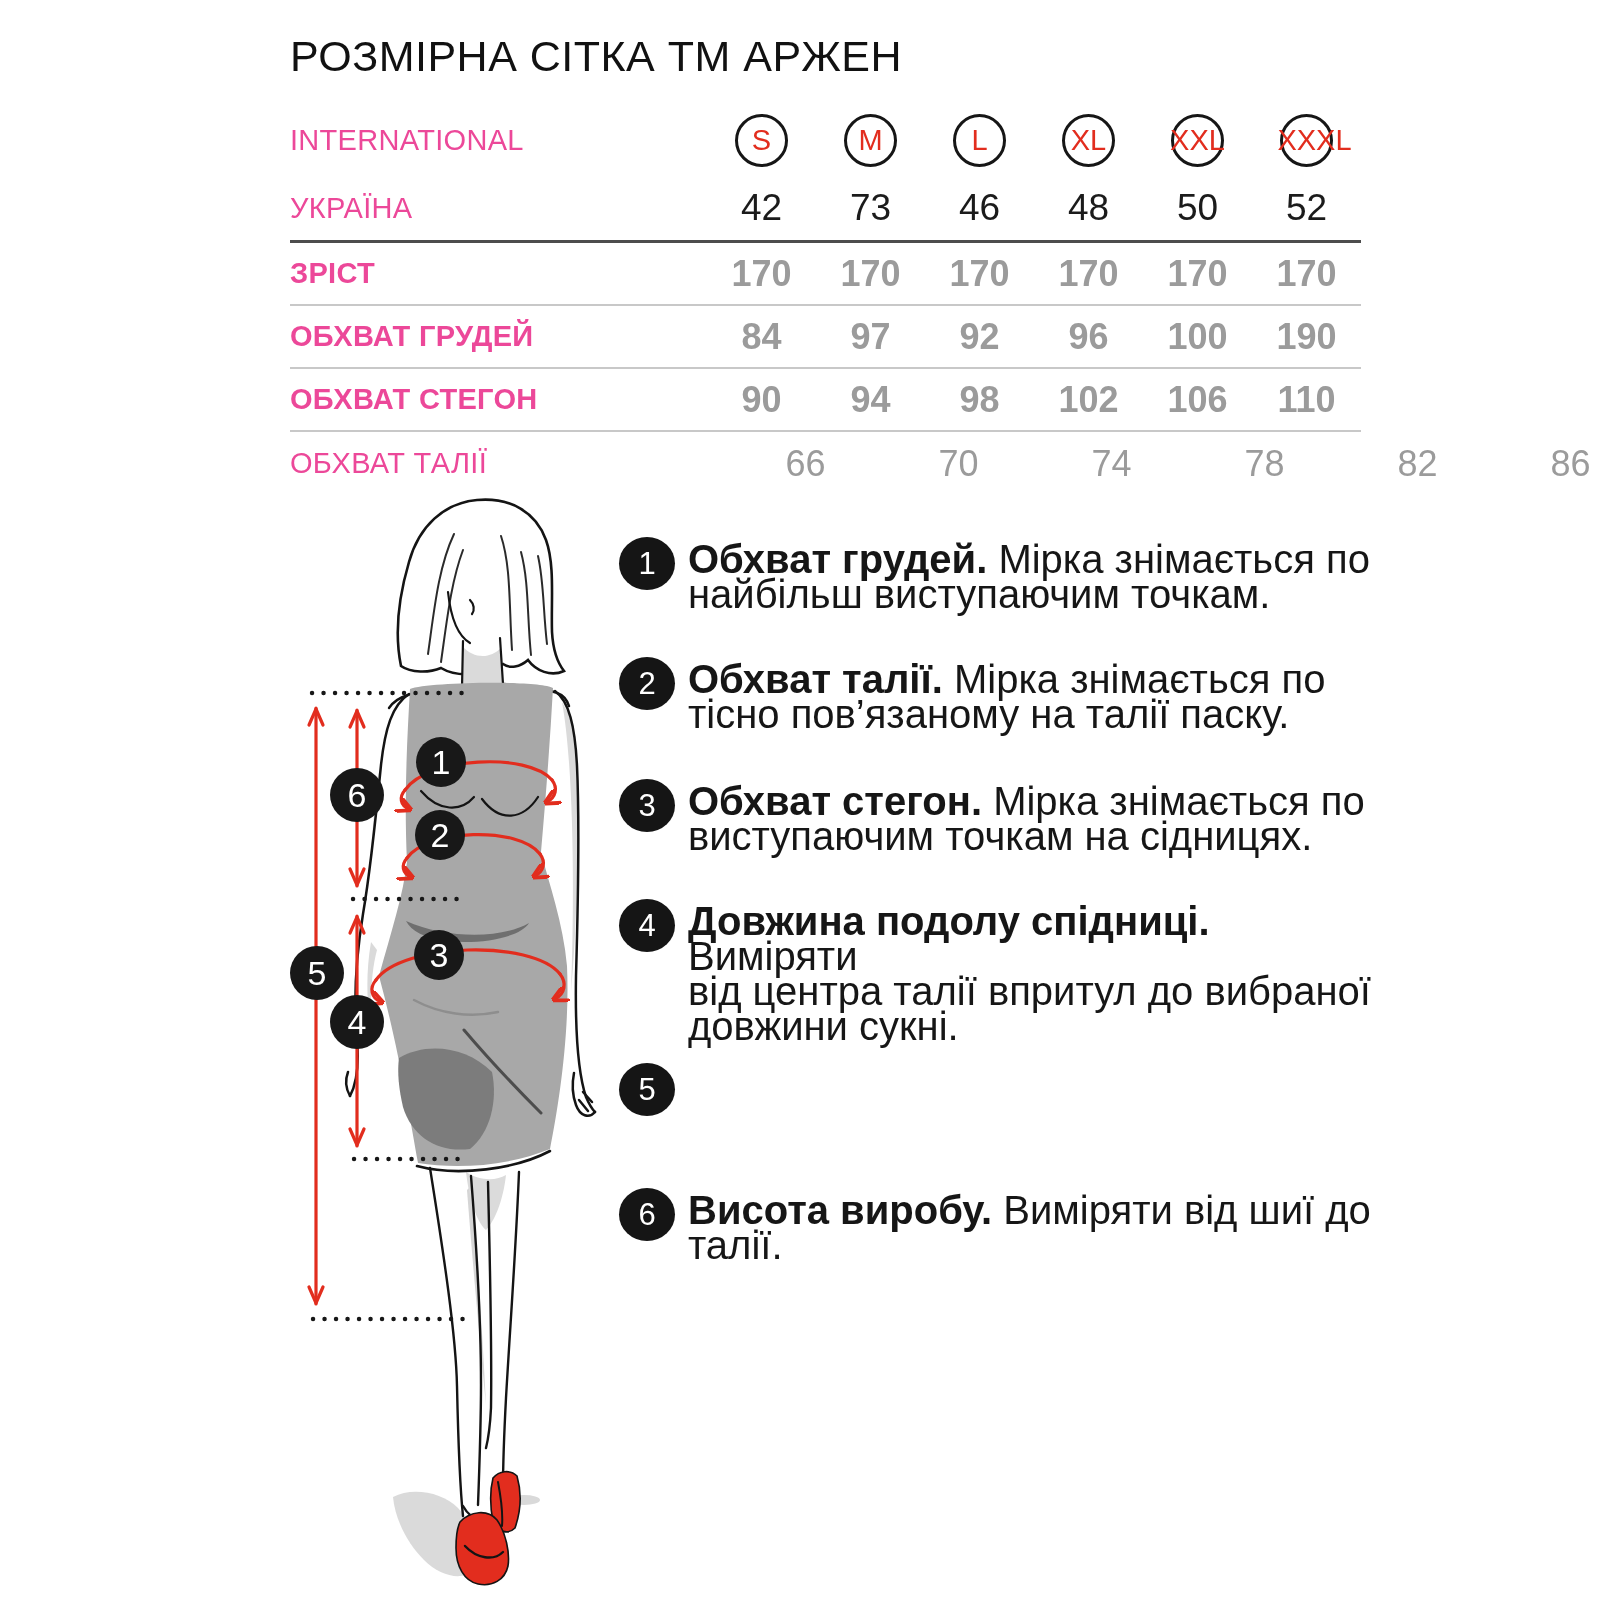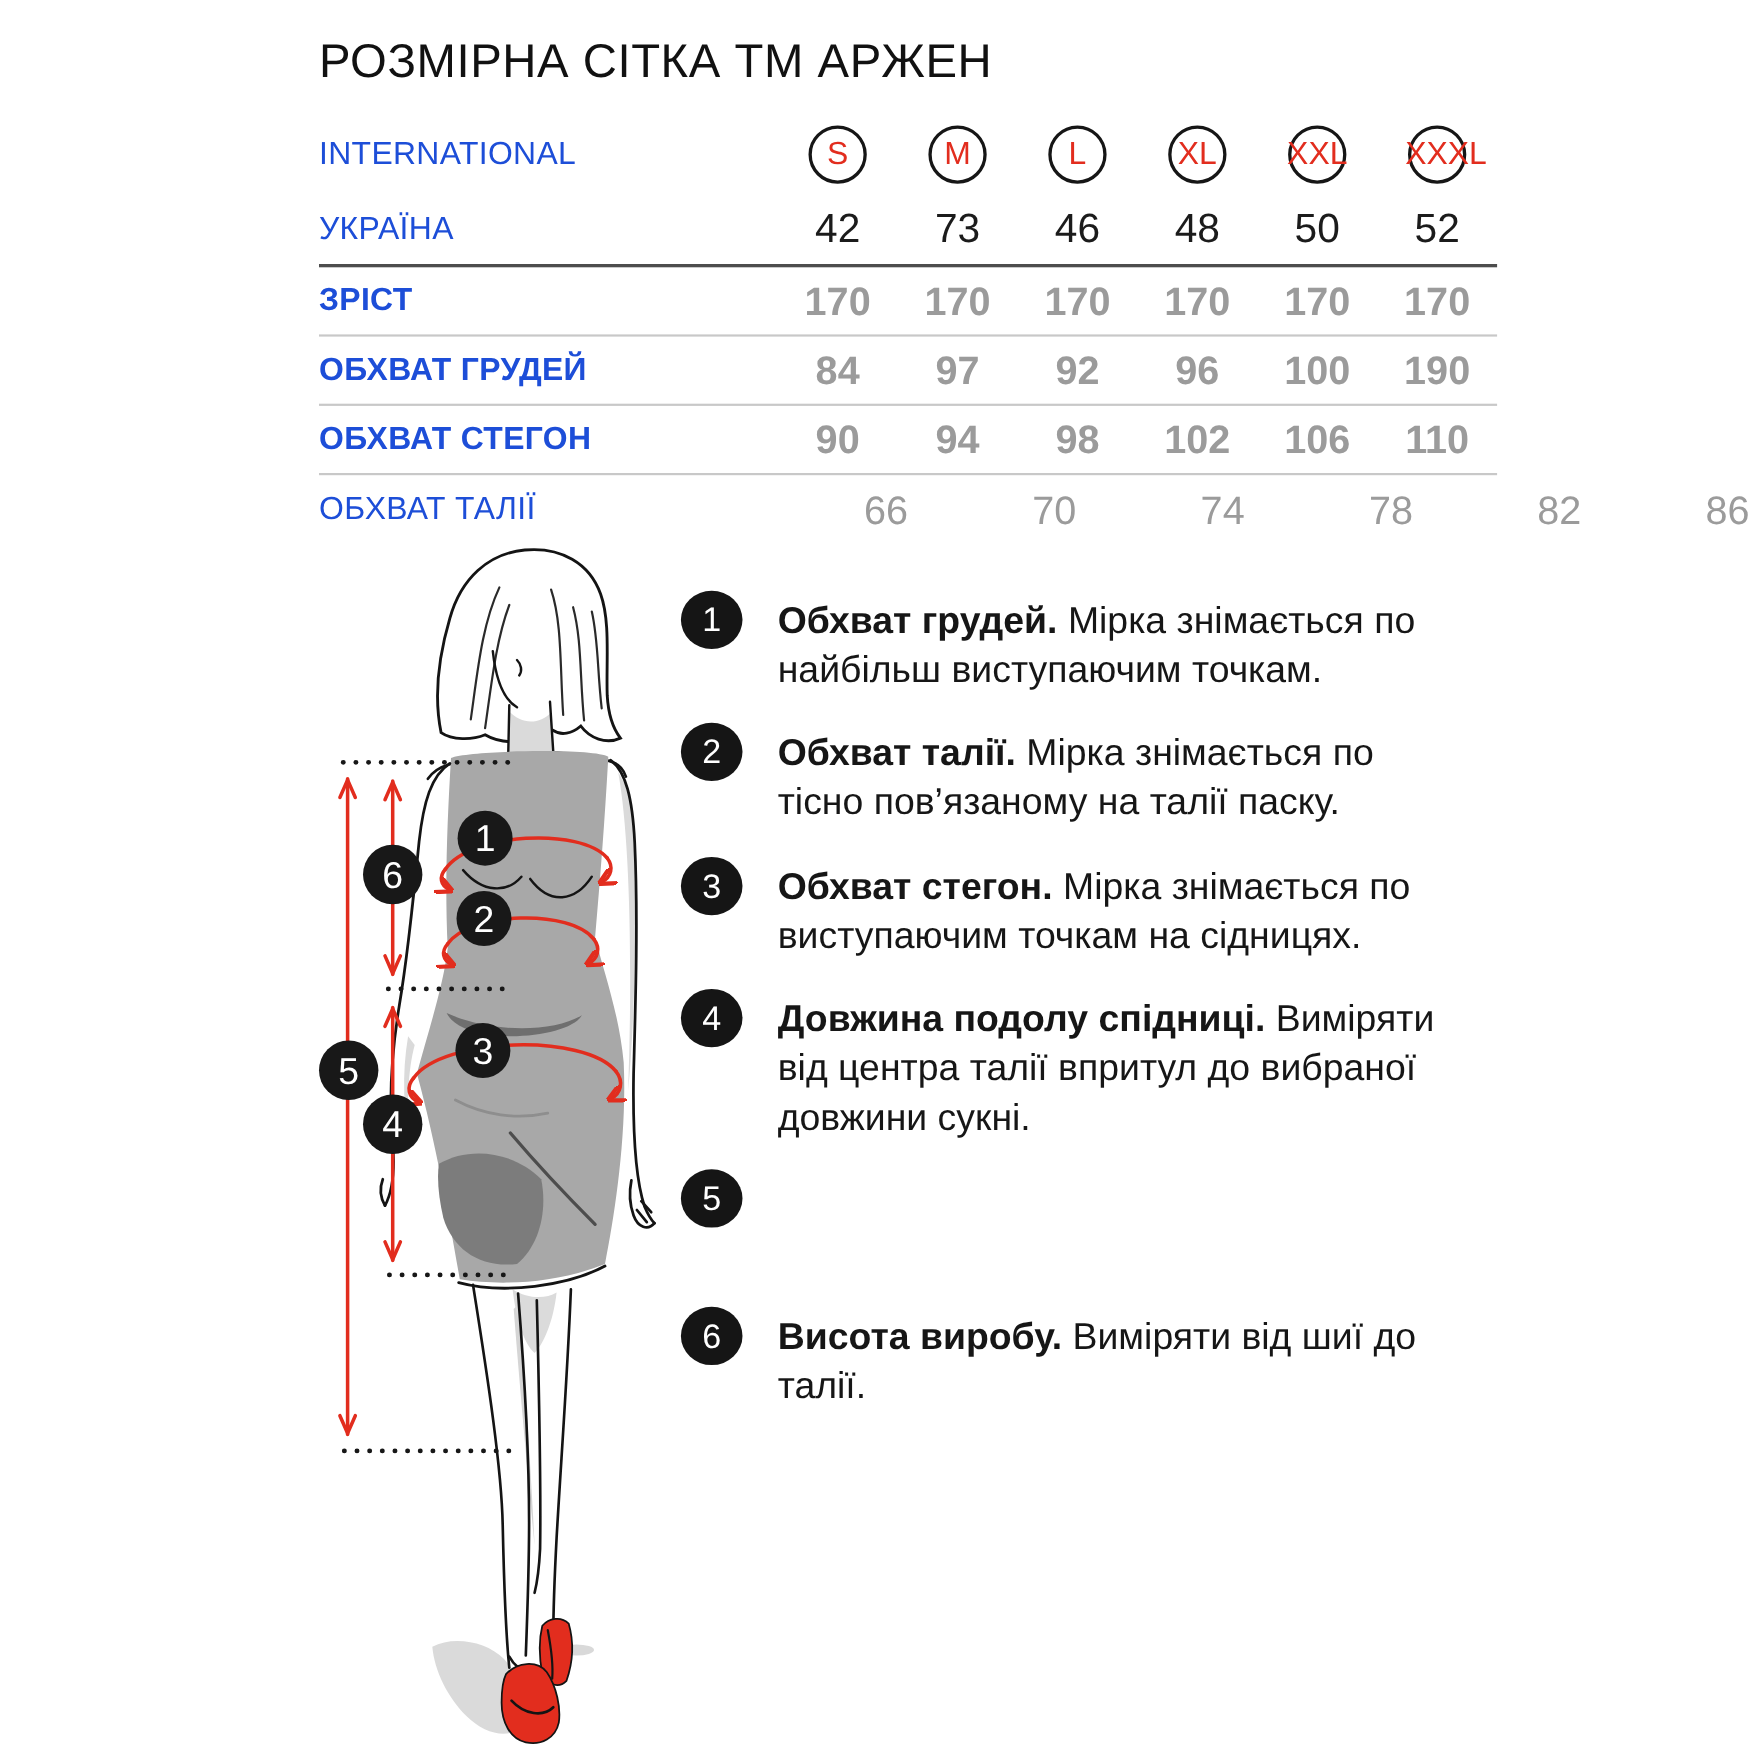--- a/index.html
+++ b/index.html
@@ -12,43 +12,43 @@
     font-size:43px; font-weight:500; letter-spacing:0.5px; color:#111;
   }
 
   
   .size-table { position:absolute; left:290px; top:104px; width:1071px; }
   .trow { display:grid; grid-template-columns:417px repeat(6,109px); align-items:center; }
   .trow-international { height:72px; }
   .trow-ukraine { height:64px; }
   .trow-body { height:61px;font-weight:bold; }
   .trow-body-last { height:63px;gap:44px; }
-  .tlabel { font-size:29px; color:#1d4ed8; letter-spacing:0.3px; }
+  .tlabel { font-size:29px; color:#ec4899; letter-spacing:0.3px; }
   .tcell { text-align:center; }
   .size-circle {
     display:inline-flex; align-items:center; justify-content:center;
     width:53px; height:53px; border:3px solid #161616; border-radius:50%;
     font-size:29px; white-space:nowrap; overflow:visible;
   }
   .ua-size { font-size:37px; color:#1b1b1b; }
   .gray-val { font-size:36px; color:#9b9b9b; }
   .divider-dark { height:3px; background:#4d4d4d; }
   .divider-light { height:2px; background:#c8c8c8; }
 
   
   .legend { position:absolute; left:619px; top:0; width:780px; }
   .legend-item { position:absolute; left:0; width:780px; }
   .legend-num {
     position:absolute; left:0; top:-5px;
     width:56px; height:53px; border-radius:50%; background:#151515;
     color:#fff; font-size:31px; display:flex; align-items:center; justify-content:center;
   }
   .legend-text {
-    margin-left:88px; width:700px;
-    font-size:34px; line-height:45px; color:#161616; white-space:pre-line;
+    margin-left:69px; width:700px;
+    font-size:40px; line-height:35px; color:#161616; white-space:pre-line;
   }
   .legend-text b { font-weight:700; }
   .li-1 { top:542px; } .li-2 { top:662px; } .li-3 { top:784px; }
   .li-4 { top:904px; } .li-5 { top:1068px; } .li-6 { top:1193px; }
 
   
   .figure-wrap { position:absolute; left:280px; top:490px; width:330px; height:1100px; }
   .figure-wrap svg { display:block; width:100%; height:100%; }
   .sketch { stroke:#141414; fill:none; stroke-linecap:round; }
   .fig-num { fill:#ffffff; font-size:34px; font-family:"Liberation Sans","DejaVu Sans",sans-serif; text-anchor:middle; }

